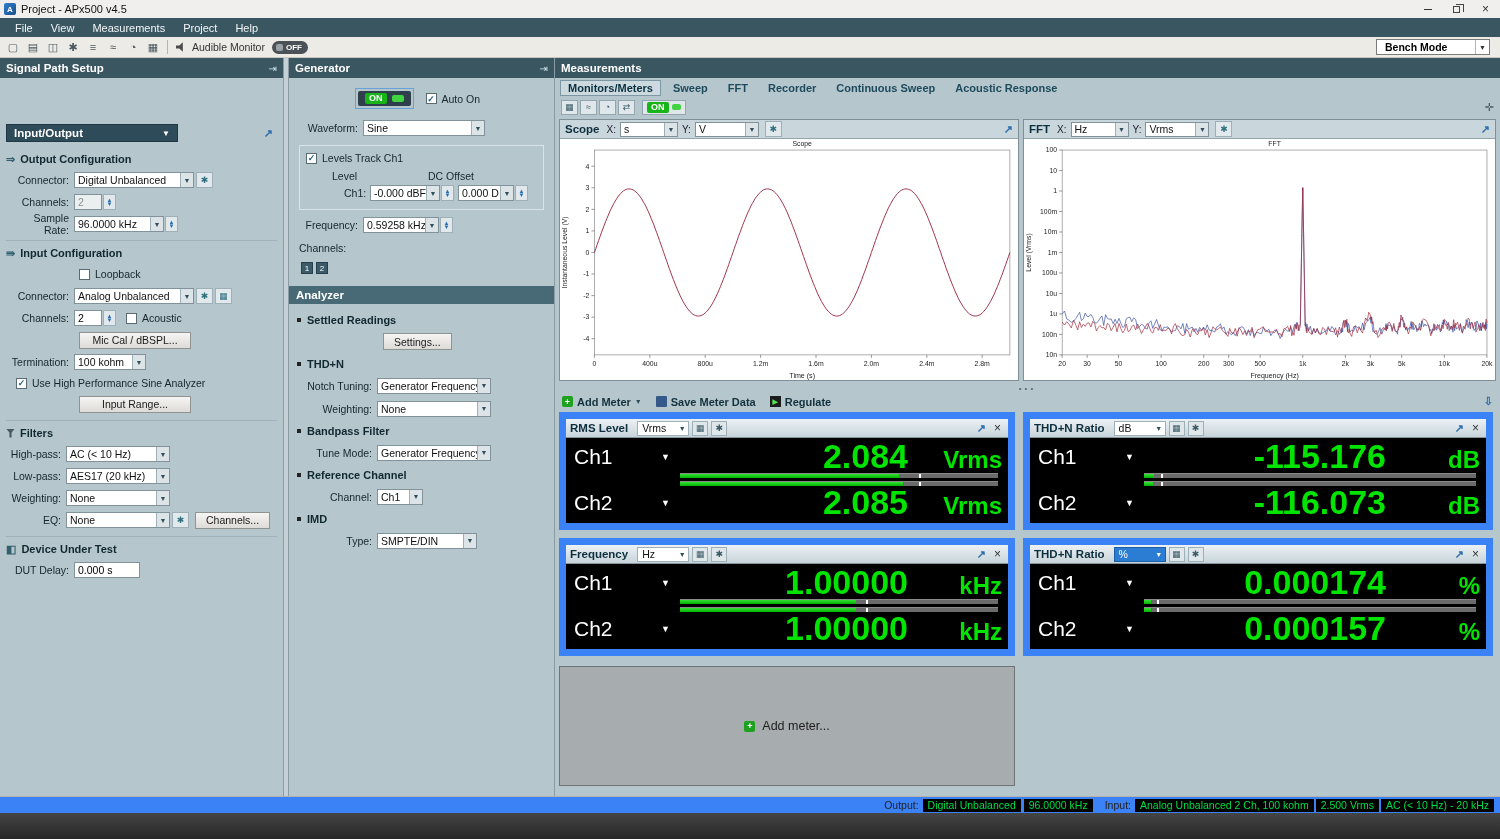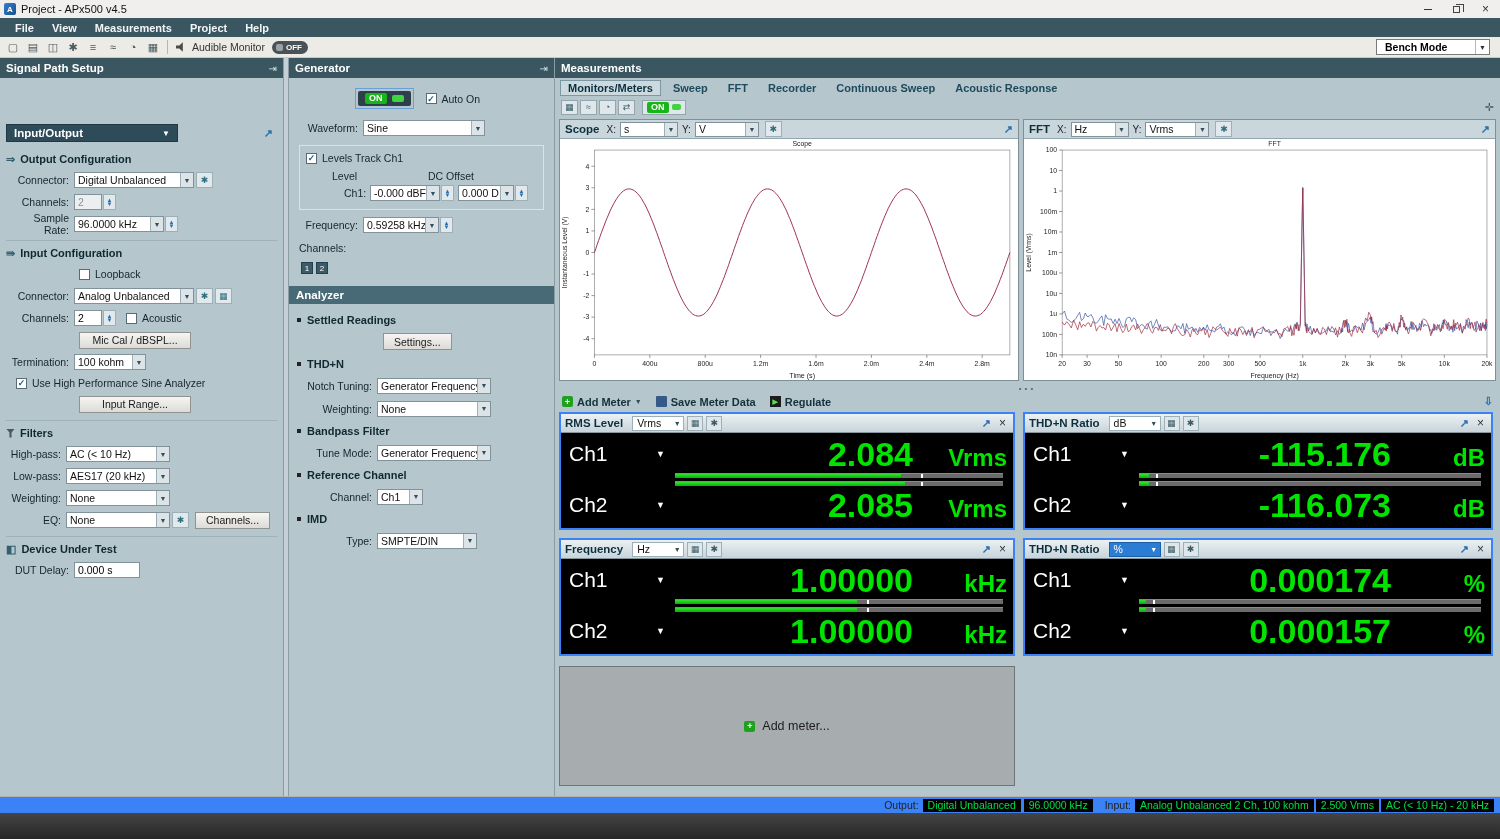--- a/index.html
+++ b/index.html
@@ -11,21 +11,21 @@
   .titlebar{height:18px;background:#f0efee;display:flex;align-items:center;padding-left:4px;font-size:11px;color:#111;flex:none;}
   .app-ico{width:12px;height:12px;background:linear-gradient(135deg,#2f7fd0,#1a4f8a);color:#fff;font-size:8px;display:flex;align-items:center;justify-content:center;border-radius:2px;margin-right:5px;font-weight:bold;}
   .win-btns{margin-left:auto;display:flex;height:100%;}
   .win-btn{width:29px;display:flex;align-items:center;justify-content:center;color:#333;}
   .minbar{width:8px;height:1px;background:#333;display:inline-block;}
   .restbox{width:7px;height:7px;border:1px solid #444;position:relative;display:inline-block;}
   .restbox:before{content:'';position:absolute;top:-3px;left:2px;width:7px;height:7px;border:1px solid #444;border-bottom:none;border-left:none;}
   .closex{font-size:12px;line-height:1;}
 
   
-  .menubar{height:19px;background:#3a5661;display:flex;align-items:flex-end;padding-left:6px;flex:none;font-weight:bold;}
+  .menubar{height:19px;background:#3a5661;display:flex;align-items:flex-end;padding-left:6px;flex:none;}
   .menu-item{color:#f2f6f8;font-size:11px;padding:0 9px;height:100%;display:flex;align-items:center;}
   .toolbar{height:21px;background:#edebe6;border-bottom:1px solid #c9c6c0;display:flex;align-items:center;padding:0 4px;gap:2px;flex:none;}
   .tb-ico{width:18px;height:17px;display:flex;align-items:center;justify-content:center;font-size:11px;color:#4a5a60;}
   .tb-sep{width:1px;height:14px;background:#b8b5af;margin:0 3px;}
   .speaker-icon{width:11px;height:10px;background:#4a4a4a;clip-path:polygon(0 35%,30% 35%,62% 2%,62% 98%,30% 65%,0 65%);margin:0 3px;}
   .am-label{font-size:10.5px;color:#333;margin-right:5px;}
   .off-pill{background:#4a5257;border-radius:7px;color:#fff;font-size:8px;font-weight:bold;display:flex;align-items:center;gap:3px;padding:2px 6px 2px 4px;}
   .off-led{width:7px;height:7px;background:#9aa2a6;border-radius:2px;}
   .bench{margin-left:auto;background:#fff;border:1px solid #7a7a7a;height:16px;display:flex;align-items:center;font-size:10.5px;font-weight:bold;padding-left:8px;width:114px;justify-content:space-between;margin-right:6px;}
   .bench .dd-arw{width:14px;height:100%;display:flex;align-items:center;justify-content:center;font-size:7px;border-left:1px solid #b5b5b5;color:#333;}
@@ -112,21 +112,21 @@
   .hsplit{height:10px;display:flex;align-items:center;justify-content:center;color:#5a6a72;font-size:8px;letter-spacing:3px;flex:none;}
   .meter-tb{height:17px;display:flex;align-items:center;padding:0 7px;gap:14px;font-size:11px;color:#13313d;flex:none;}
   .mtb-item{display:flex;align-items:center;gap:4px;font-weight:bold;}
   .plus-ico{width:11px;height:11px;background:#1fa01f;color:#fff;font-size:9px;display:flex;align-items:center;justify-content:center;border-radius:2px;font-weight:bold;}
   .save-ico{width:11px;height:11px;background:#355a8a;border-radius:1px;}
   .play-ico{width:11px;height:11px;background:#1c1c1c;color:#55e055;font-size:7px;display:flex;align-items:center;justify-content:center;}
   .mtb-arw{font-size:7px;color:#31505c;}
   .dl-ico{margin-left:auto;color:#2f6fae;font-weight:bold;font-size:11px;}
 
   .meters{display:grid;grid-template-columns:456px 470px;gap:8px;padding:2px 4px;flex:none;}
-  .meter{border:2px solid #3b82f6;background:#86efac;height:118px;display:flex;flex-direction:column;}
+  .meter{border:7px solid #3b82f6;background:#86efac;height:118px;display:flex;flex-direction:column;}
   .m-head{height:19px;background:linear-gradient(#ecf1f4,#c7d4da);display:flex;align-items:center;padding:0 4px;gap:3px;border-bottom:1px solid #87959c;flex:none;}
   .m-title{font-weight:bold;font-size:11.5px;color:#0d2f3e;margin-right:6px;}
   .m-unit{display:flex;align-items:center;height:15px;font-size:10.5px;padding-left:4px;min-width:52px;justify-content:space-between;background:#fff;border:1px solid #9db0b8;color:#111;}
   .m-unit .uarw{width:12px;height:100%;display:flex;align-items:center;justify-content:center;font-size:7px;color:#31505c;}
   .m-unit.editing{background:#2b7cd3;border-color:#1a5fa8;color:#fff;}
   .m-unit.editing .uarw{color:#fff;}
   .m-ico{width:16px;height:15px;border:1px solid #9db0b8;background:#dfe7ea;font-size:9px;display:flex;align-items:center;justify-content:center;color:#3a5a66;}
   .m-spacer{flex:1;}
   .m-pop{color:#2f6fae;font-size:11px;font-weight:bold;padding:0 2px;}
   .m-close{color:#333;font-size:12px;padding:0 3px;}

